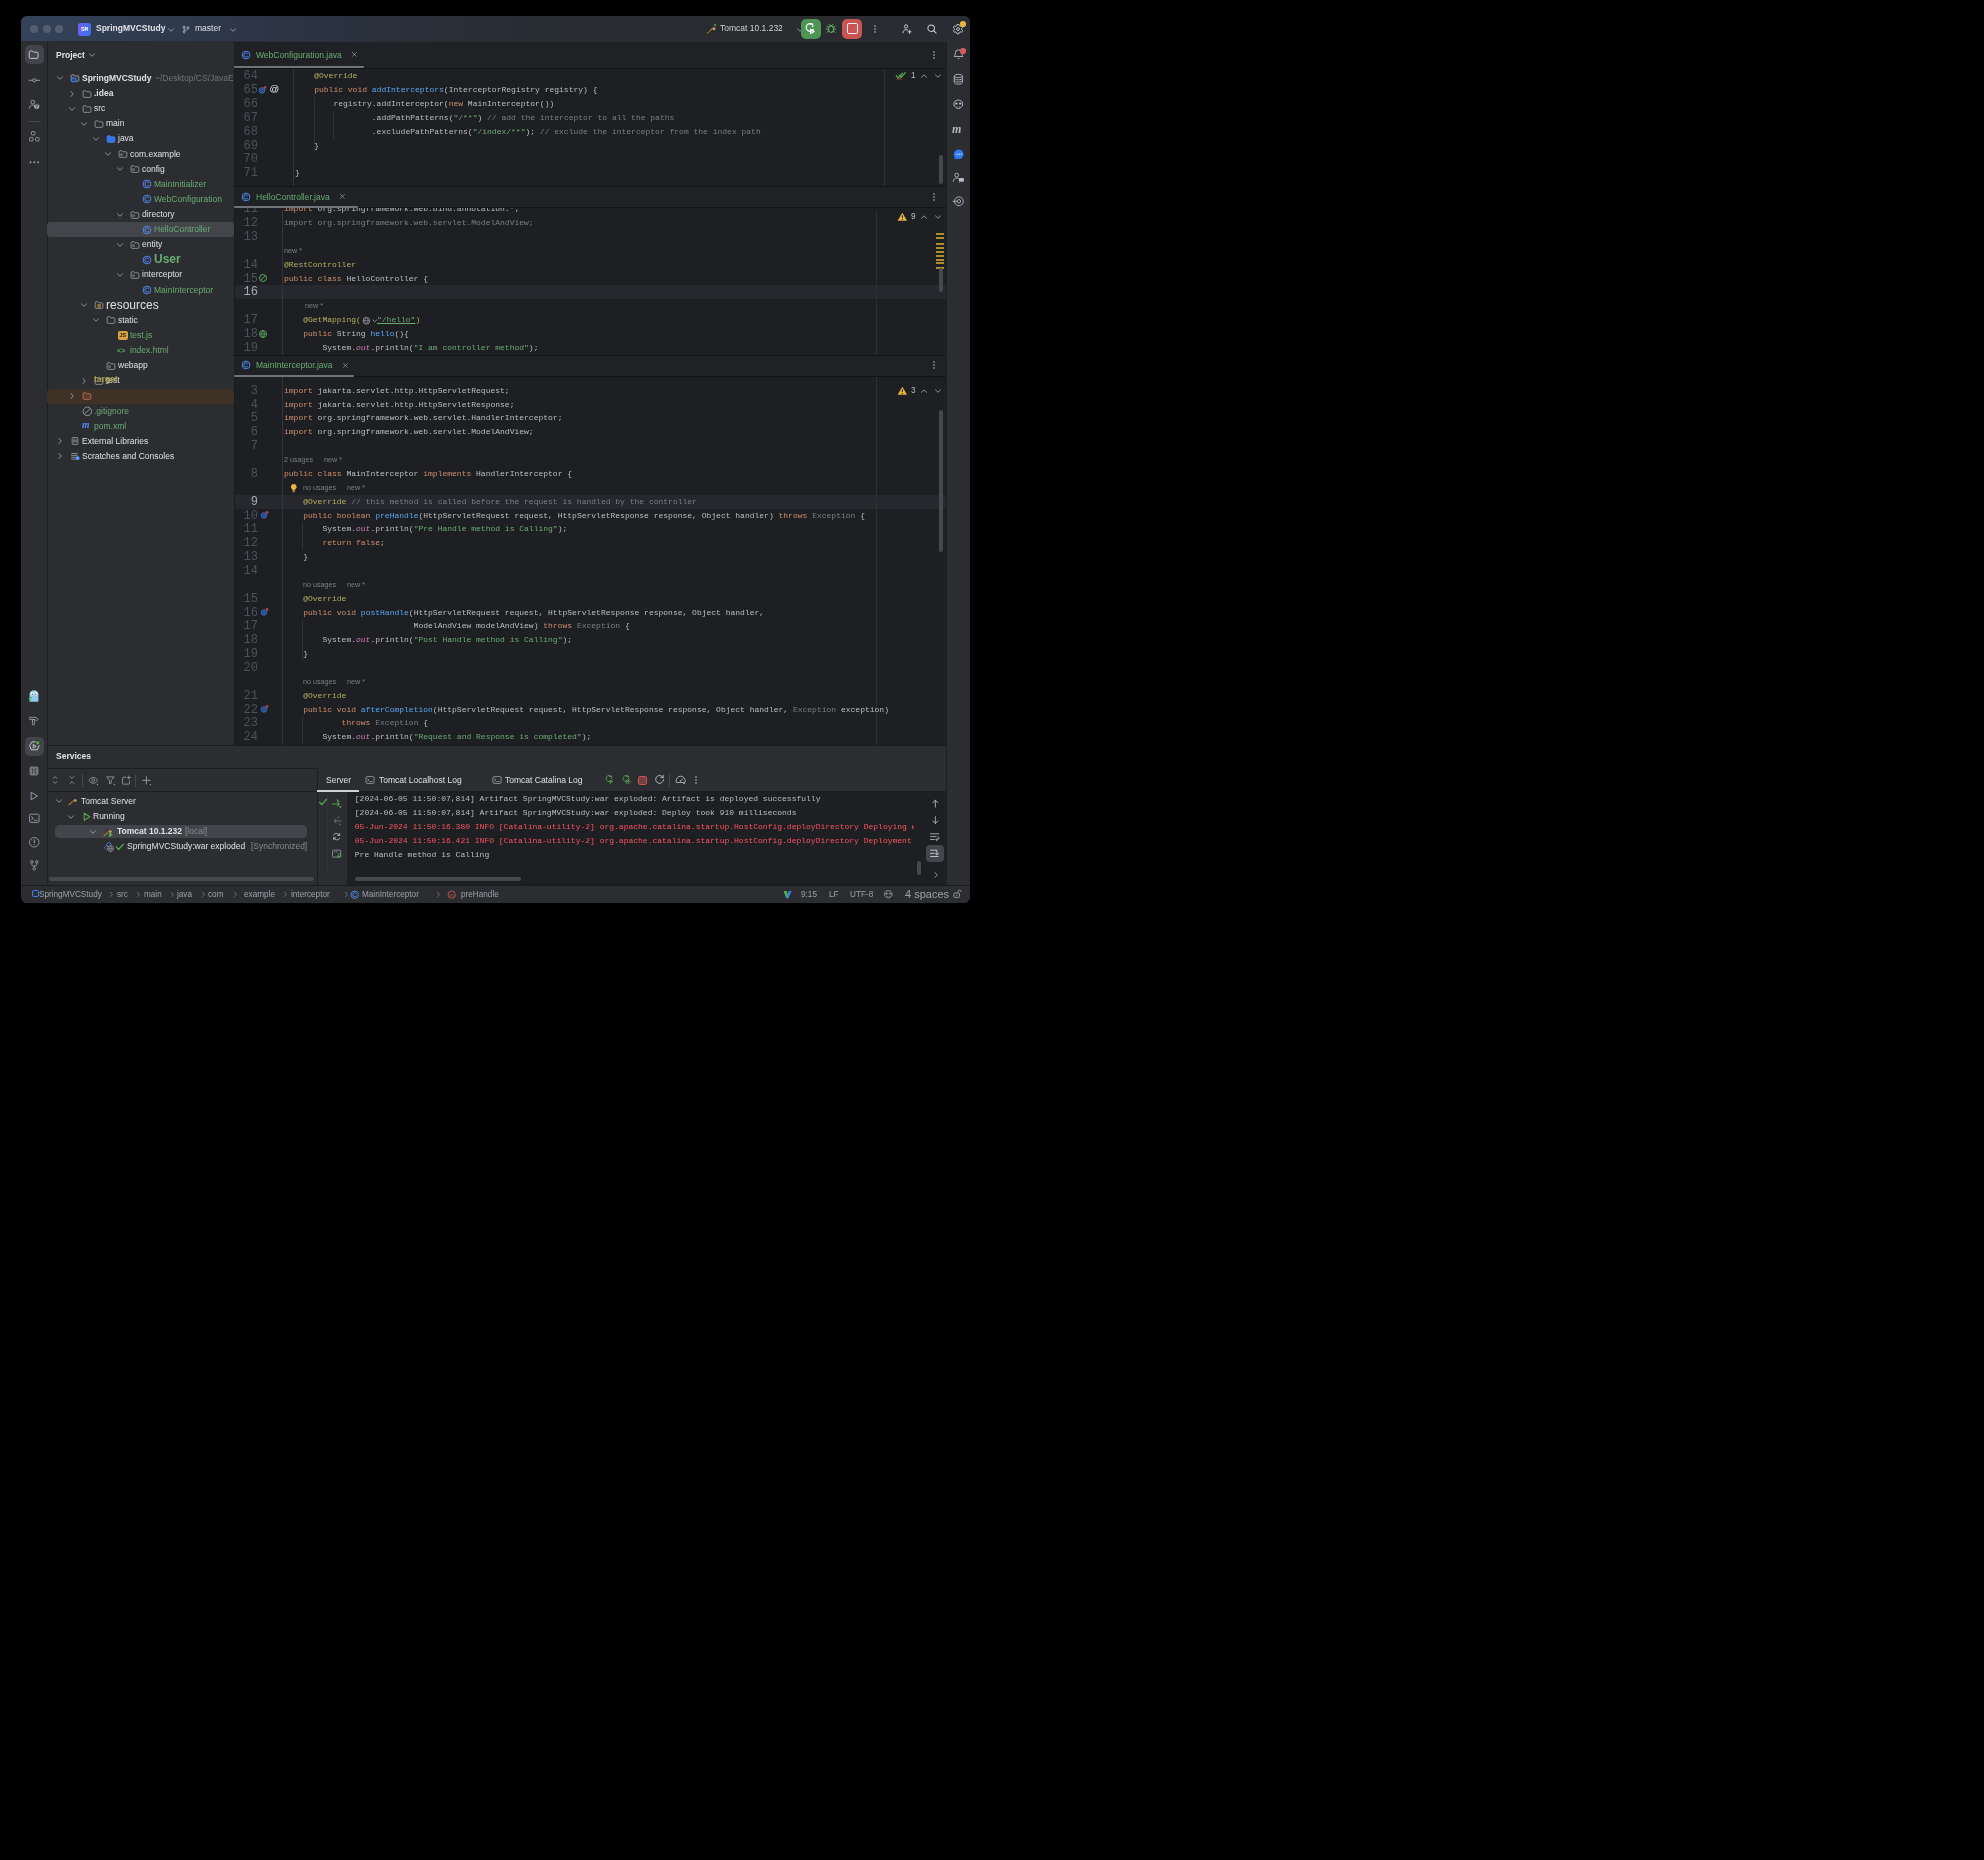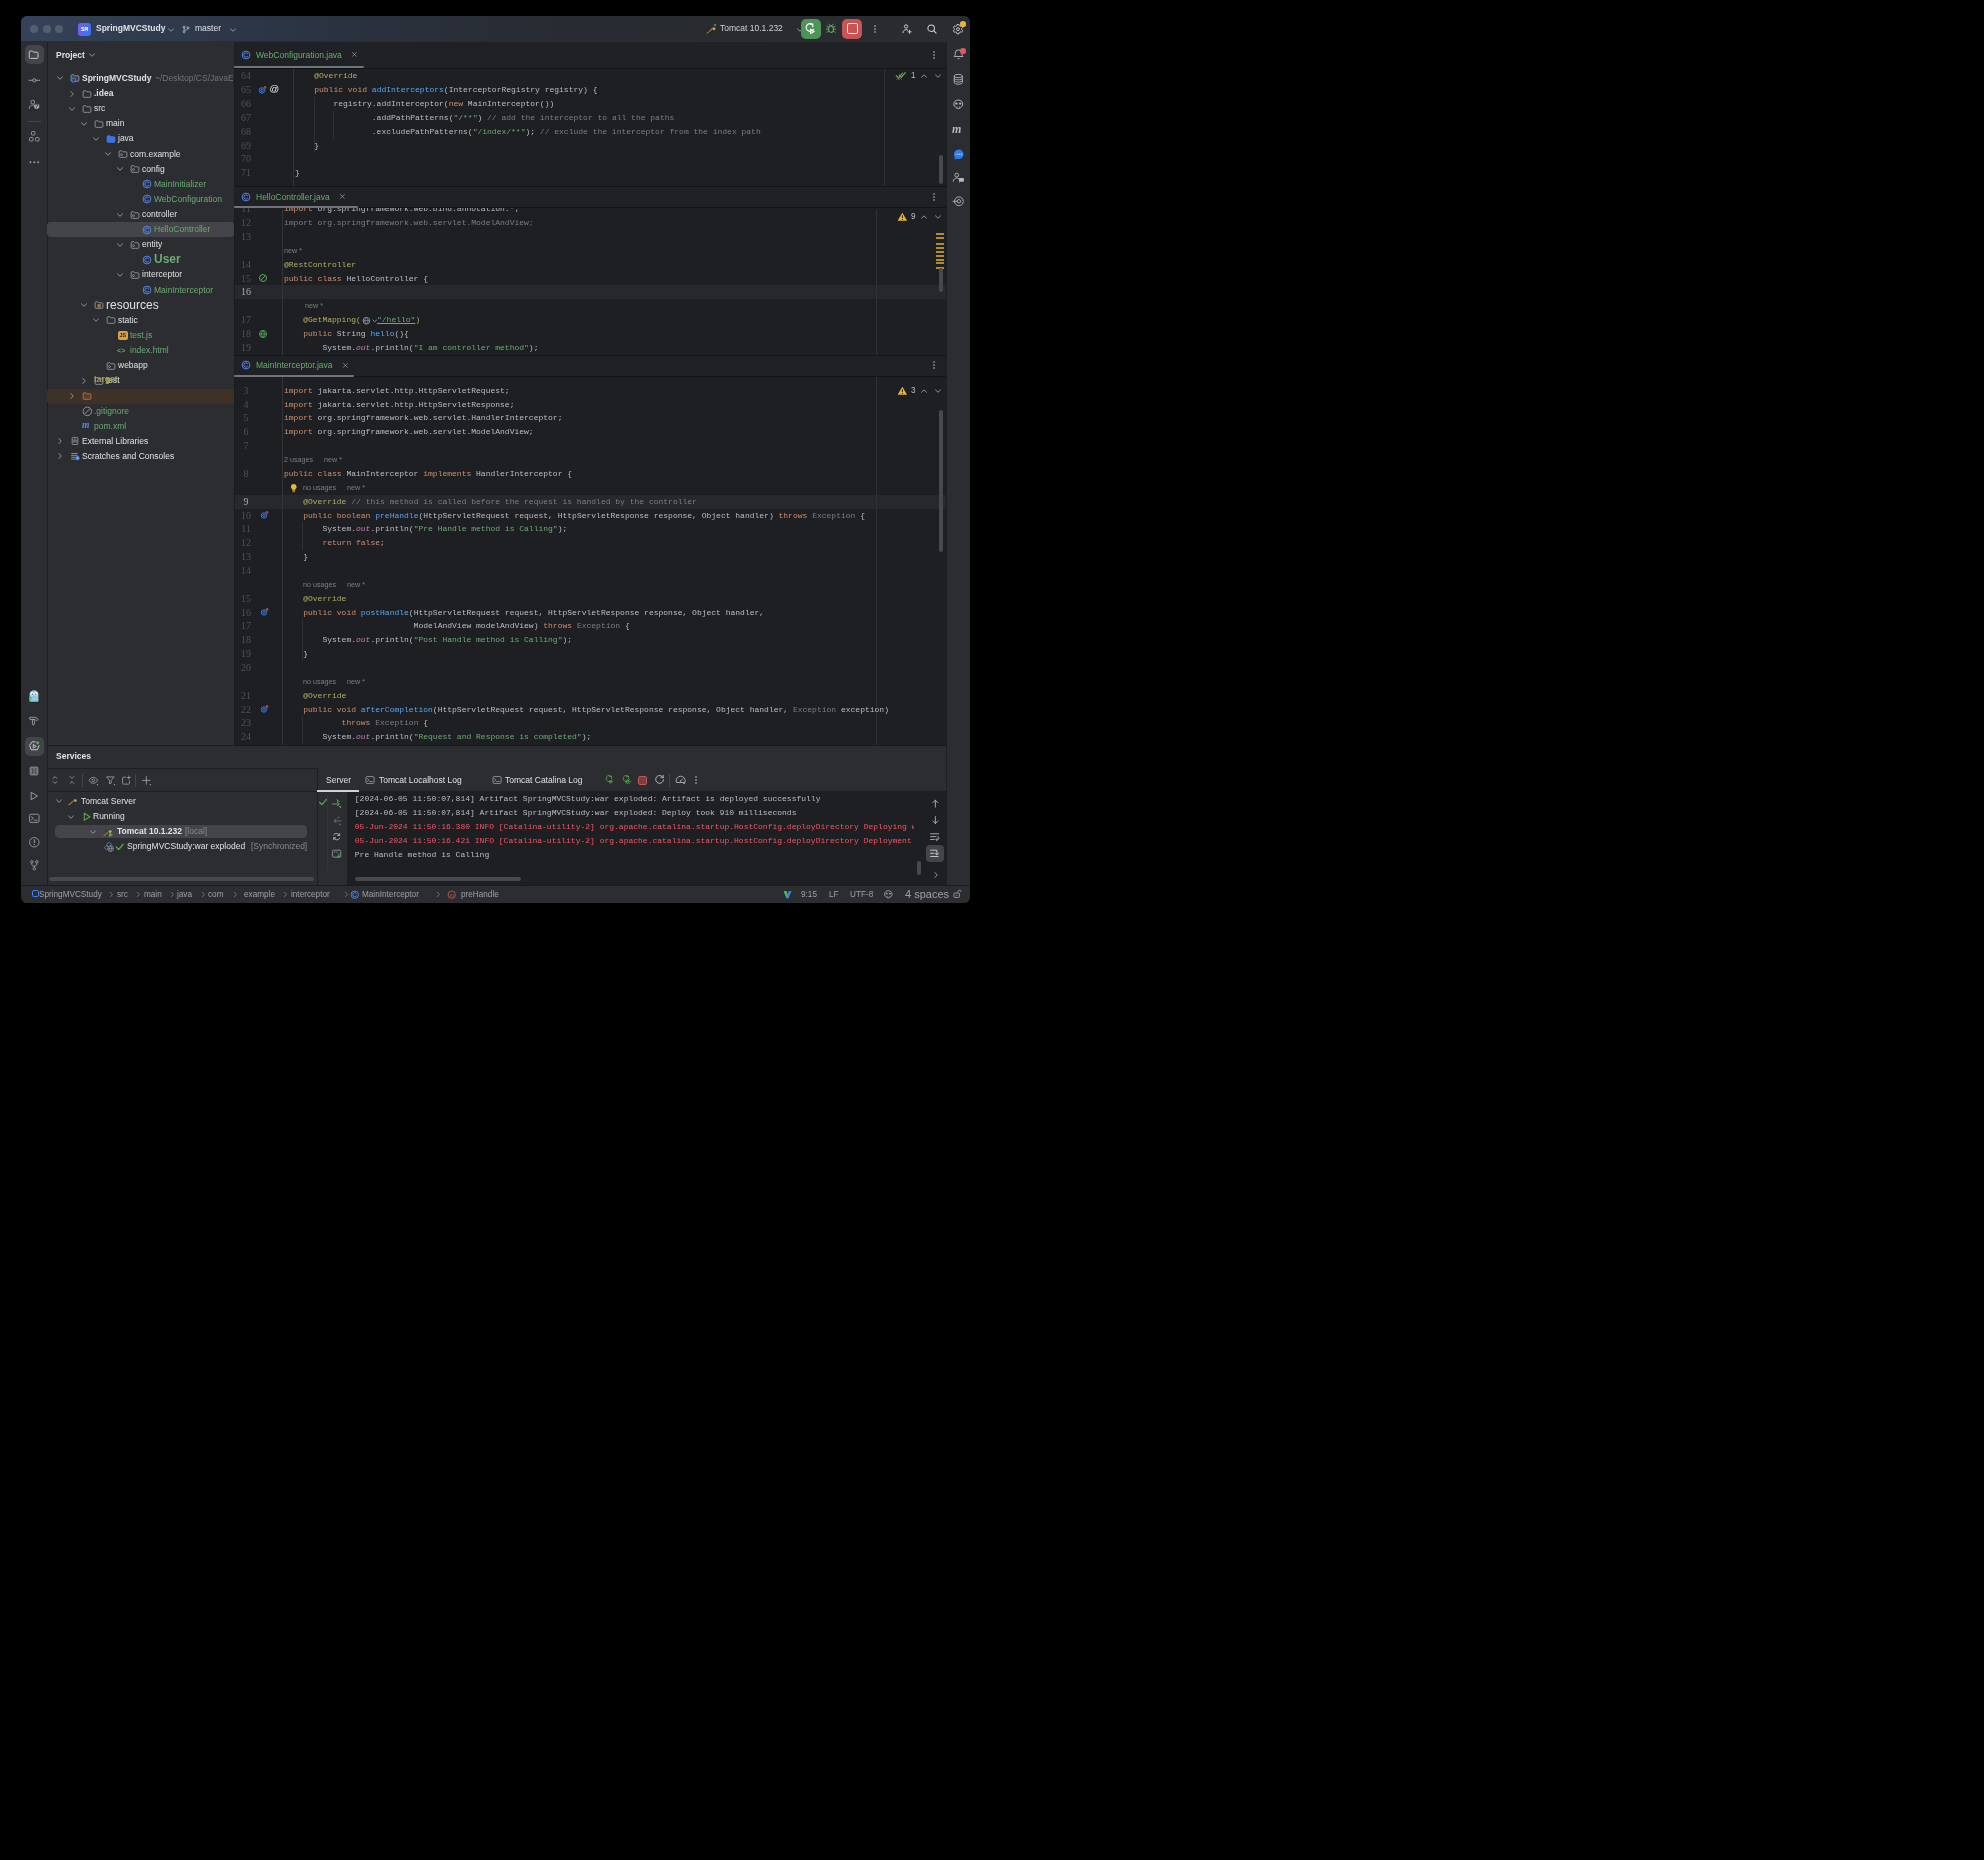--- a/index.html
+++ b/index.html
@@ -1,20 +1,20 @@
 <!DOCTYPE html>
 <html style="font-size:10px"><head>
 <meta charset="utf-8">
 <style>
 html,body{margin:0;padding:0;background:#000;width:992px;height:930px;overflow:hidden}
 *{box-sizing:border-box}
 .ab{position:absolute}
 #win{position:absolute;left:21.4px;top:16.4px;width:949px;height:887px;border-radius:6.3px;overflow:hidden;background:#2b2d30;font-family:"Liberation Sans",sans-serif;color:#dfe1e5;font-size:8.2px}
 .cl{position:absolute;height:14px;line-height:14px;white-space:pre;font-family:"Liberation Mono",monospace;font-size:8px;color:#bcbec4}
-.num{position:absolute;width:24px;text-align:center;height:14px;line-height:14px;font-family:Liberation Serif, serif;font-size:10px;color:#4b5059}
+.num{position:absolute;width:24px;text-align:right;height:14px;line-height:14px;font-family:Liberation Mono, monospace;font-size:12px;color:#4b5059}
 .o{color:#cf8e6d}.y{color:#b3ae60}.bl{color:#56a8f5}.g{color:#6aab73}.cm{color:#7a7e85}.pu{color:#c77dbb;font-style:italic}.gr{color:#7a7e85}
 .hint{position:absolute;height:14px;line-height:14px;font-size:7.2px;color:#7a7e85;font-family:"Liberation Sans",sans-serif}
 svg{display:block}
 </style>
 </head>
 <body>
 <svg width="0" height="0" style="position:absolute">
 <defs>
 <symbol id="chevD" viewBox="0 0 16 16">
         <path d="M4 6.2 8 10 12 6.2" fill="none" stroke="#9da0a8" stroke-width="1.4" stroke-linecap="round" stroke-linejoin="round"></path>
@@ -278,21 +278,21 @@
 <svg class="ab" style="left:142px;top:194px" width="10" height="10" viewBox="0 0 16 16">
           <use href="#cls"></use>
         </svg>
 <div class="ab" style="left:154px;top:192px;height:15px;line-height:15px;font-size:8.5px;color:#6aab73;font-weight:normal;white-space:nowrap">WebConfiguration</div>
 <svg class="ab" style="left:115px;top:210px" width="10" height="10" viewBox="0 0 16 16">
           <use href="#chevD"></use>
         </svg>
 <svg class="ab" style="left:130px;top:210px" width="10" height="10" viewBox="0 0 16 16">
           <use href="#pkg"></use>
         </svg>
-<div class="ab" style="left:142px;top:207px;height:15px;line-height:15px;font-size:8.5px;color:#dfe1e5;font-weight:normal;white-space:nowrap">controller</div>
+<div class="ab" style="left:142px;top:207px;height:15px;line-height:15px;font-size:8.5px;color:#dfe1e5;font-weight:normal;white-space:nowrap">directory</div>
 <div class="ab" style="left:47px;top:222px;width:187px;height:14.5px;border-radius:3.8px;background:#43454a"></div>
 <svg class="ab" style="left:142px;top:225px" width="10" height="10" viewBox="0 0 16 16">
           <use href="#cls"></use>
         </svg>
 <div class="ab" style="left:154px;top:222px;height:15px;line-height:15px;font-size:8.5px;color:#6aab73;font-weight:normal;white-space:nowrap">HelloController</div>
 <svg class="ab" style="left:115px;top:240px" width="10" height="10" viewBox="0 0 16 16">
           <use href="#chevD"></use>
         </svg>
 <svg class="ab" style="left:130px;top:240px" width="10" height="10" viewBox="0 0 16 16">
           <use href="#pkg"></use>

